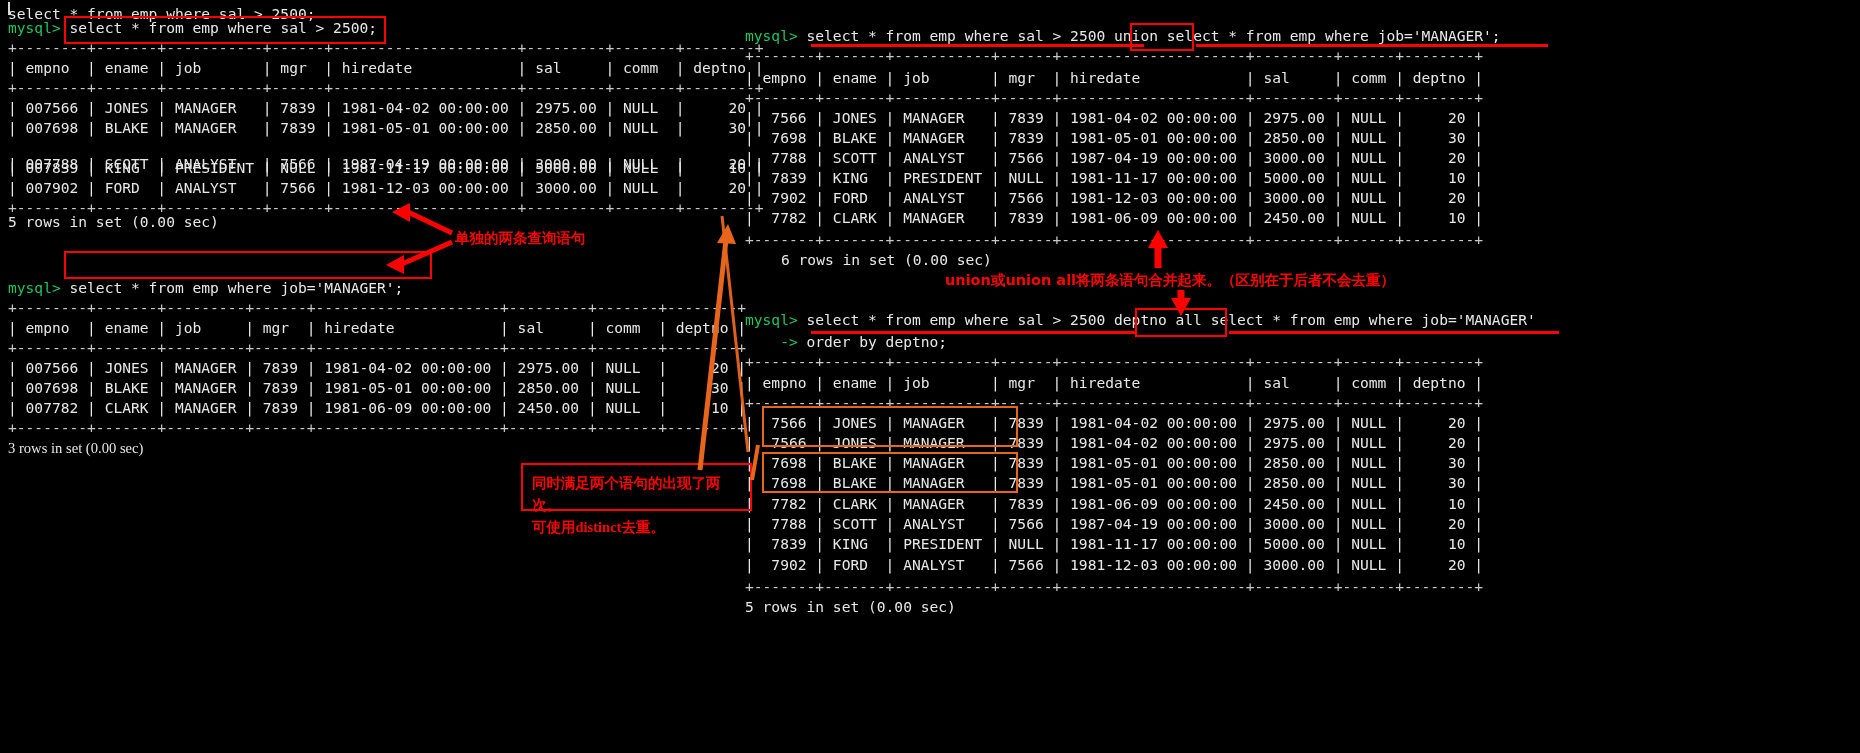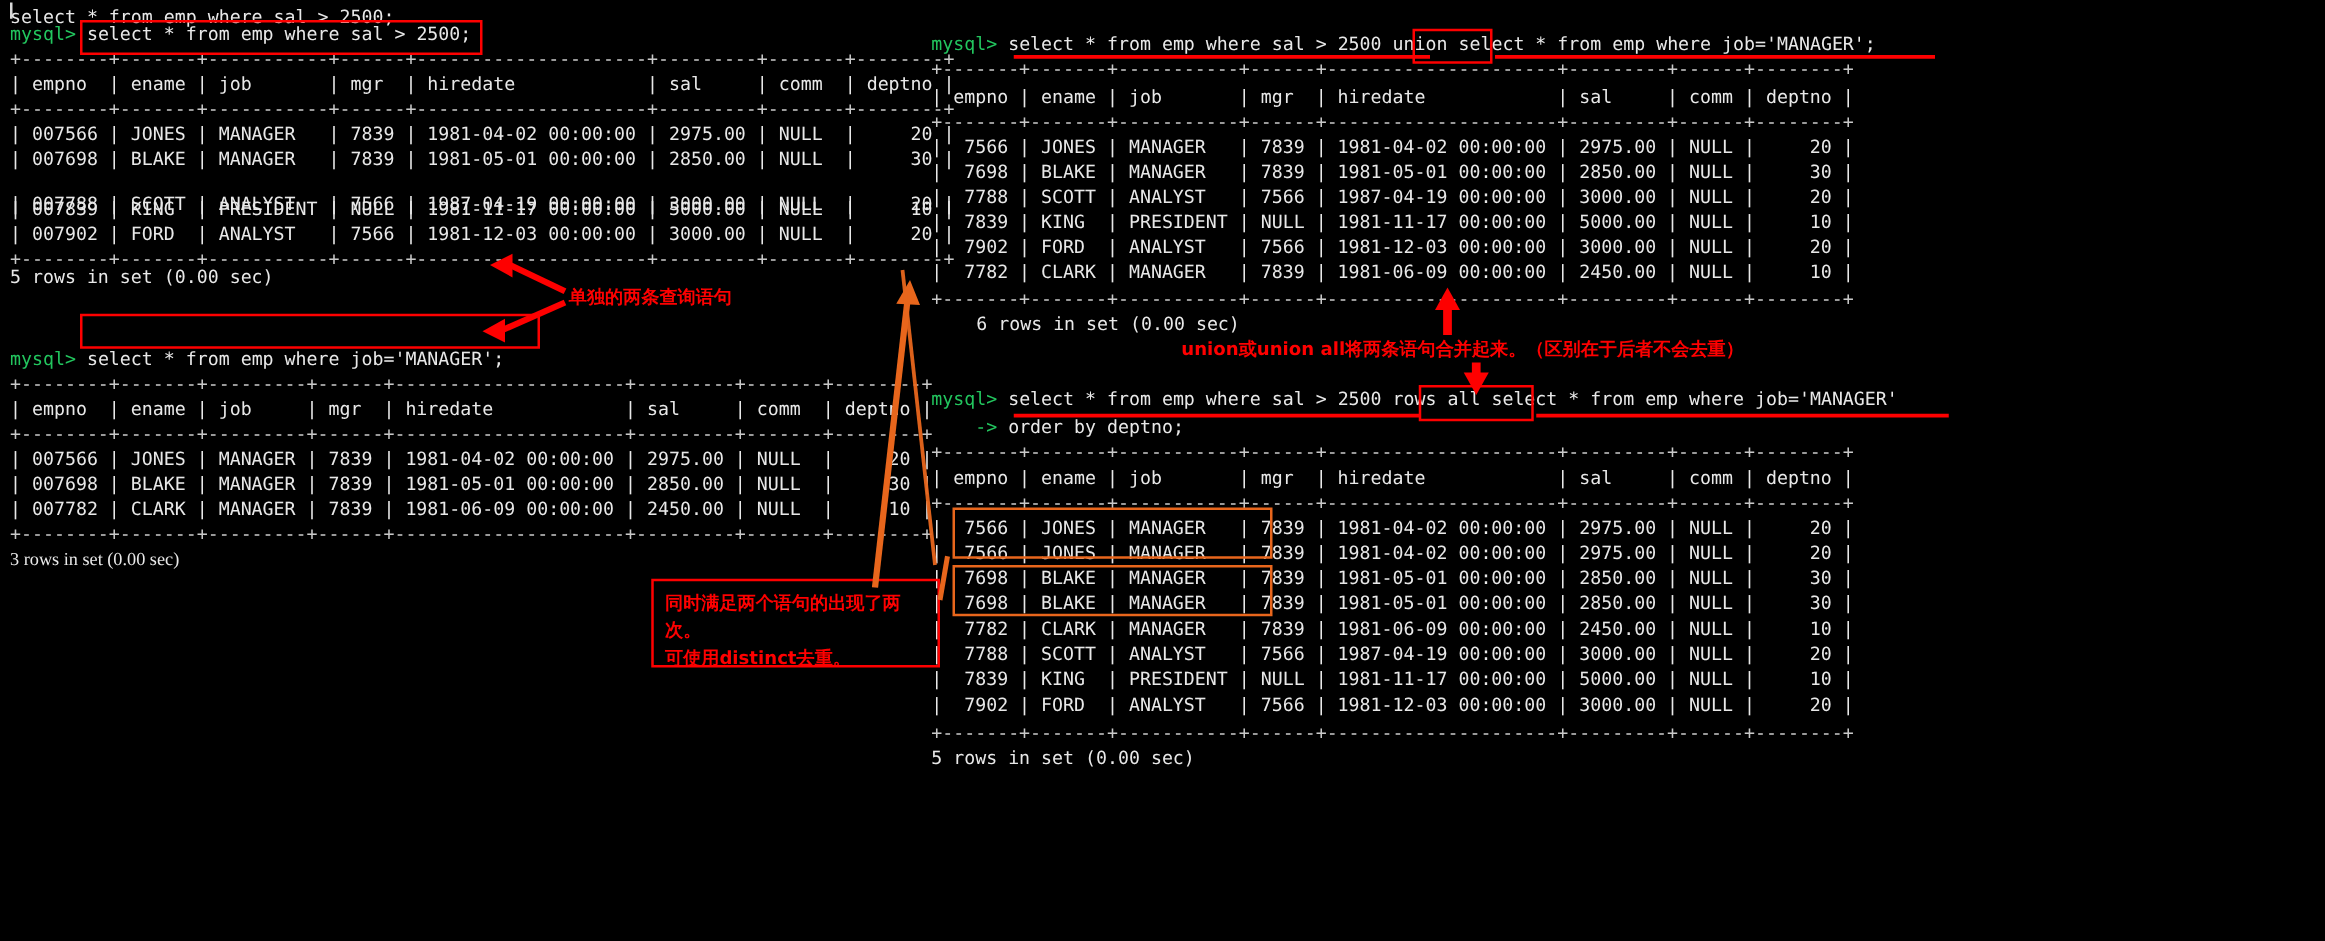--- a/index.html
+++ b/index.html
@@ -104,21 +104,21 @@
 <div class="term" style="left:745px; top:88px;"><span class="rule">+-------+-------+-----------+------+---------------------+---------+------+--------+</span></div>
 <div class="term" style="left:745px; top:108px;"><span>|  7566 | JONES | MANAGER   | 7839 | 1981-04-02 00:00:00 | 2975.00 | NULL |     20 |</span></div>
 <div class="term" style="left:745px; top:128px;"><span>|  7698 | BLAKE | MANAGER   | 7839 | 1981-05-01 00:00:00 | 2850.00 | NULL |     30 |</span></div>
 <div class="term" style="left:745px; top:148px;"><span>|  7788 | SCOTT | ANALYST   | 7566 | 1987-04-19 00:00:00 | 3000.00 | NULL |     20 |</span></div>
 <div class="term" style="left:745px; top:168px;"><span>|  7839 | KING  | PRESIDENT | NULL | 1981-11-17 00:00:00 | 5000.00 | NULL |     10 |</span></div>
 <div class="term" style="left:745px; top:188px;"><span>|  7902 | FORD  | ANALYST   | 7566 | 1981-12-03 00:00:00 | 3000.00 | NULL |     20 |</span></div>
 <div class="term" style="left:745px; top:208px;"><span>|  7782 | CLARK | MANAGER   | 7839 | 1981-06-09 00:00:00 | 2450.00 | NULL |     10 |</span></div>
 <div class="term" style="left:745px; top:230px;"><span class="rule">+-------+-------+-----------+------+---------------------+---------+------+--------+</span></div>
 <div class="term" style="left:745px; top:250px;margin-left:36px;"><span>6 rows in set (0.00 sec)</span></div>
 
-<div class="term" style="left:745px; top:310px;"><span class="prompt">mysql&gt;</span> <span>select * from emp where sal &gt; 2500 </span><span>rows all</span><span> select * from emp where job='MANAGER'</span></div>
+<div class="term" style="left:745px; top:310px;"><span class="prompt">mysql&gt;</span> <span>select * from emp where sal &gt; 2500 </span><span>deptno all</span><span> select * from emp where job='MANAGER'</span></div>
 <div class="term" style="left:745px; top:332px;"><span class="prompt">    -&gt;</span> <span>order by deptno;</span></div>
 
 <div class="term" style="left:745px; top:352px;"><span class="rule">+-------+-------+-----------+------+---------------------+---------+------+--------+</span></div>
 <div class="term" style="left:745px; top:373px;"><span>| empno | ename | job       | mgr  | hiredate            | sal     | comm | deptno |</span></div>
 <div class="term" style="left:745px; top:393px;"><span class="rule">+-------+-------+-----------+------+---------------------+---------+------+--------+</span></div>
 <div class="term" style="left:745px; top:413px;"><span>|  7566 | JONES | MANAGER   | 7839 | 1981-04-02 00:00:00 | 2975.00 | NULL |     20 |</span></div>
 <div class="term" style="left:745px; top:433px;"><span>|  7566 | JONES | MANAGER   | 7839 | 1981-04-02 00:00:00 | 2975.00 | NULL |     20 |</span></div>
 <div class="term" style="left:745px; top:453px;"><span>|  7698 | BLAKE | MANAGER   | 7839 | 1981-05-01 00:00:00 | 2850.00 | NULL |     30 |</span></div>
 <div class="term" style="left:745px; top:473px;"><span>|  7698 | BLAKE | MANAGER   | 7839 | 1981-05-01 00:00:00 | 2850.00 | NULL |     30 |</span></div>
 <div class="term" style="left:745px; top:494px;"><span>|  7782 | CLARK | MANAGER   | 7839 | 1981-06-09 00:00:00 | 2450.00 | NULL |     10 |</span></div>
@@ -139,21 +139,21 @@
 <div class="rbox" style="left:1135px; top:308px; width:92px; height:29px;"></div>
 <div class="runder" style="left:1229px; top:331px; width:330px;"></div>
 
 <div class="rbox obox" style="left:762px; top:406px; width:256px; height:41px;"></div>
 <div class="rbox obox" style="left:762px; top:452px; width:256px; height:41px;"></div>
 
 <div class="ann" style="left:455px; top:228px;">单独的两条查询语句</div>
 
 <div class="ann" style="left:945px; top:270px;">union或union all将两条语句合并起来。（区别在于后者不会去重）</div>
 
-<div class="annbox" style="left:521px; top:463px; width:231px; height:71px;">同时满足两个语句的出现了两次。
+<div class="annbox" style="left:521px; top:463px; width:231px; height:48px;font-family:Liberation Serif, serif;">同时满足两个语句的出现了两次。
 可使用distinct去重。</div>
 
 <svg class="arrows" viewBox="0 0 1860 753">
 
   <g>
     <path d="M 452,233 L 408,212" stroke="#fe0000" stroke-width="5" fill="none"></path>
     <polygon points="410,203 392,212 410,222" fill="#fe0000"></polygon>
   </g>
 
   <g>

